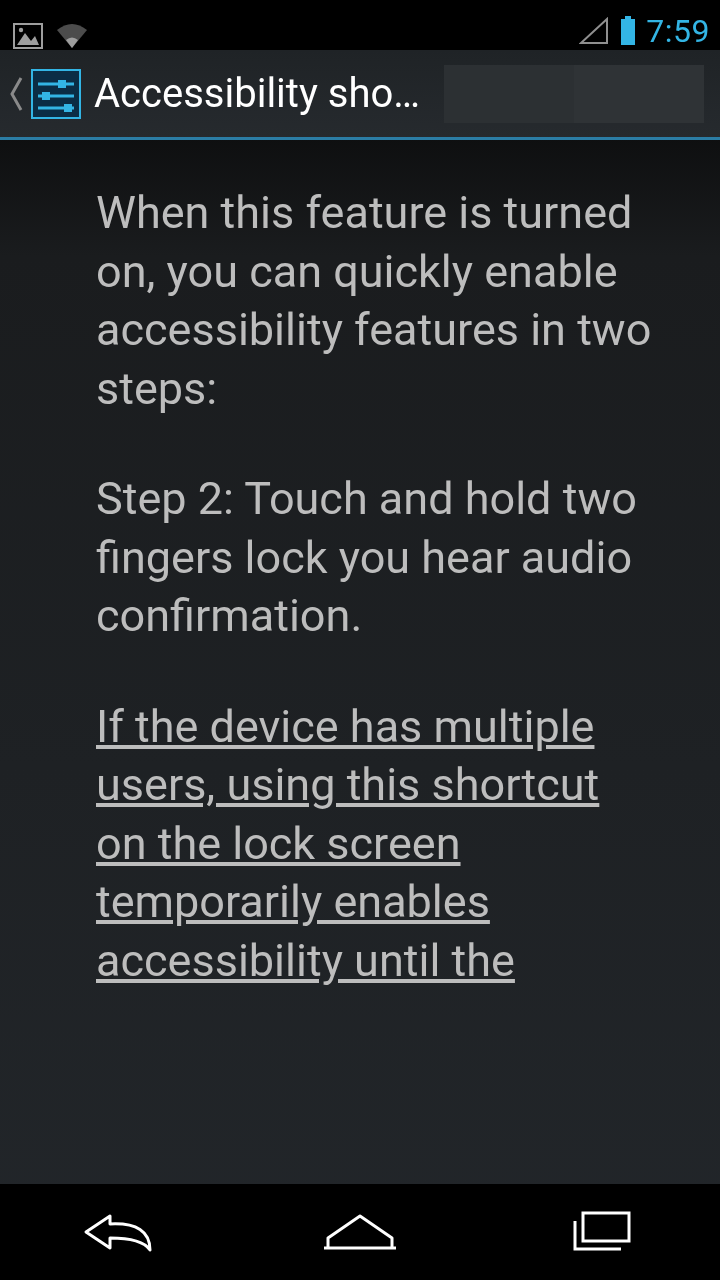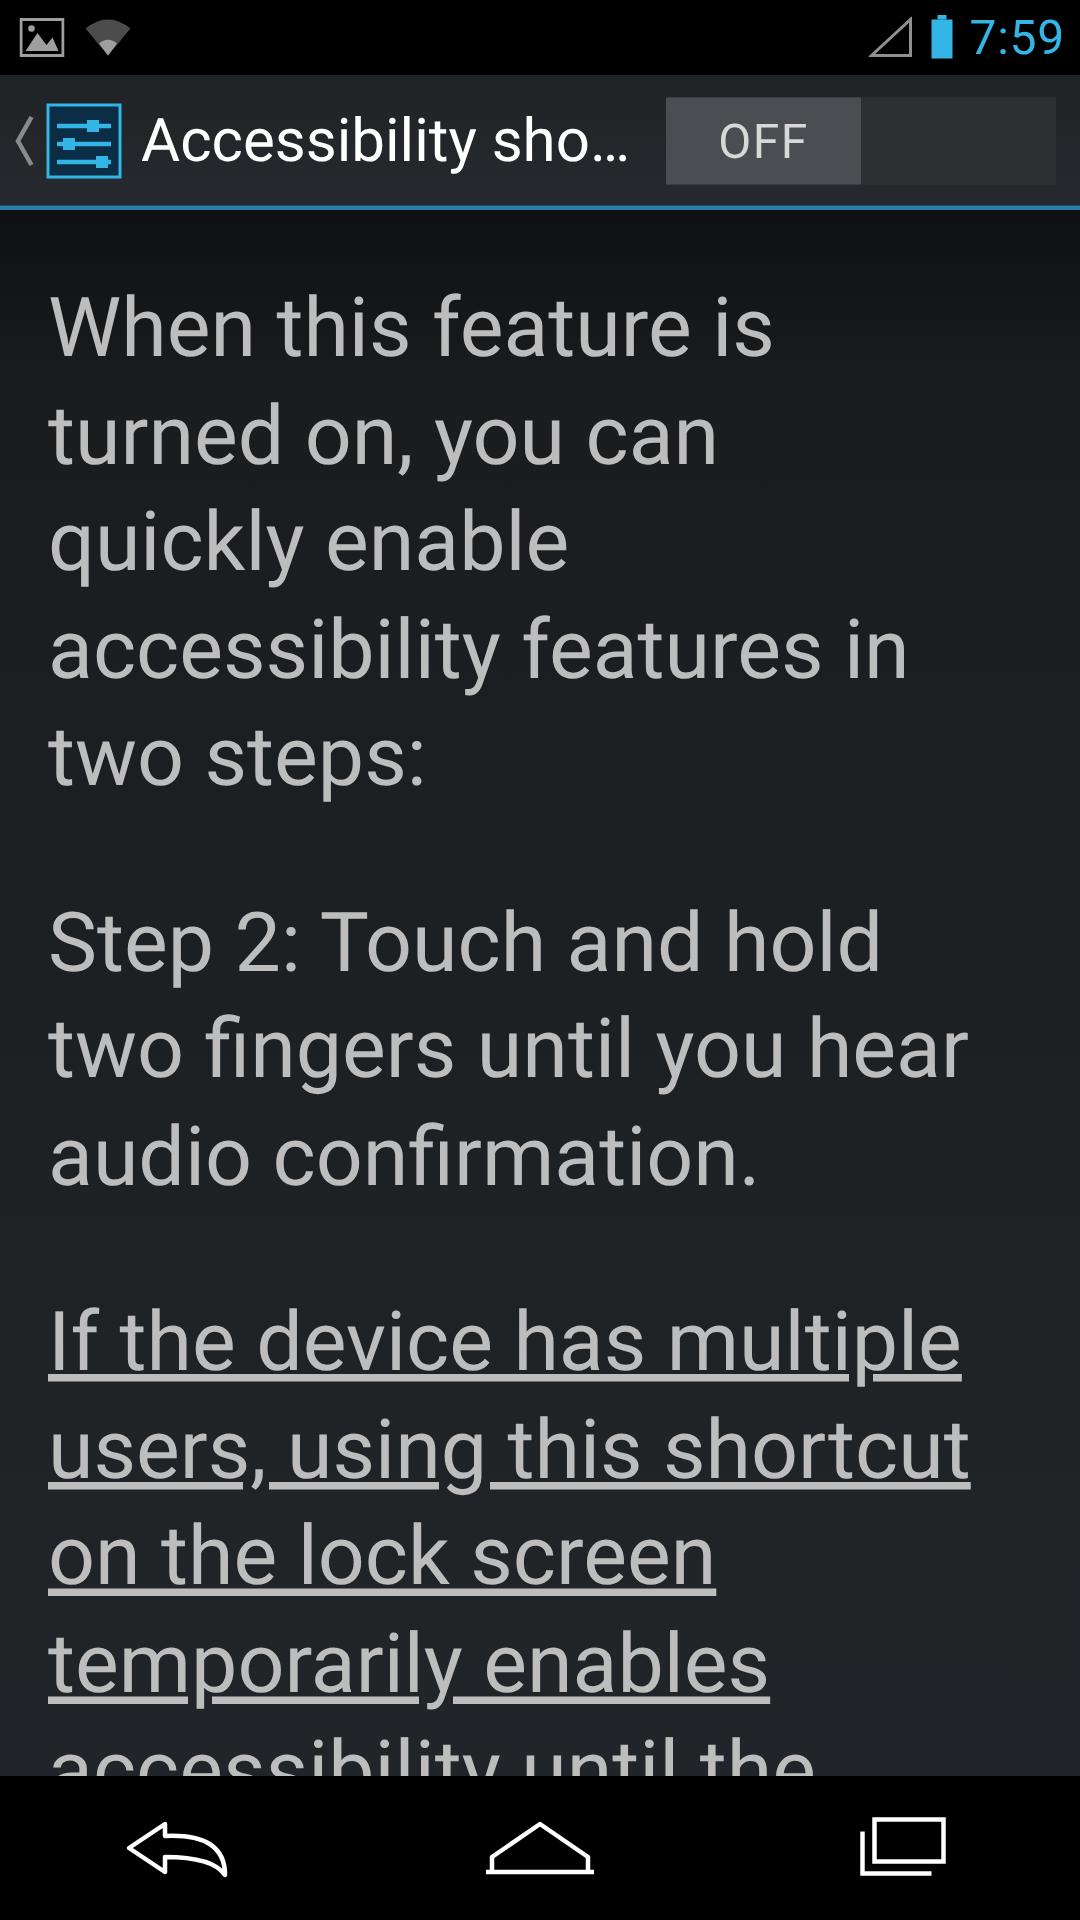--- a/index.html
+++ b/index.html
@@ -9,22 +9,22 @@
     color: #c8c8c8;
     display: flex;
     flex-direction: column;
   }
 
   
   .status-bar {
     height: 50px;
     background: #000000;
     display: flex;
-    align-items: center;
-    padding: 12px 10px;
+    align-items: flex-end;
+    padding: 0 10px;
     gap: 16px;
   }
   .status-left { display: flex; align-items: center; gap: 8px; }
   .status-right { margin-left: auto; display: flex; align-items: center; gap: 6px; }
   .status-icon { width: 36px; height: 28px; display: inline-flex; align-items: center; justify-content: center; }
   .status-time { color: #33b5e5; font-size: 32px; font-weight: 400; letter-spacing: 0.5px; margin-left: 2px; }
 
   
   .action-bar {
     height: 90px;
@@ -73,23 +73,23 @@
     letter-spacing: 1px;
   }
   .toggle-empty {
     width: 50%;
     background: #2c3033;
   }
 
   
   .content {
     flex: 1;
-    padding: 44px 60px 0 32px;
+    padding: 44px 60px 0 96px;
     overflow: hidden;
-    font-size: 55px;
+    font-size: 45px;
     line-height: 1.3;
     color: #bdbdbd;
     font-weight: 400;
   }
   .content p { margin-bottom: 52px; }
   .content p:last-child { margin-bottom: 0; text-decoration: underline; }
 
   
   .nav-bar {
     height: 96px;
@@ -150,28 +150,27 @@
       <line x1="10" y1="18" x2="46" y2="18" stroke="#33b5e5" stroke-width="3"></line>
       <rect x="30" y="14" width="8" height="8" fill="#33b5e5"></rect>
       <line x1="10" y1="30" x2="46" y2="30" stroke="#33b5e5" stroke-width="3"></line>
       <rect x="14" y="26" width="8" height="8" fill="#33b5e5"></rect>
       <line x1="10" y1="42" x2="46" y2="42" stroke="#33b5e5" stroke-width="3"></line>
       <rect x="36" y="38" width="8" height="8" fill="#33b5e5"></rect>
     </svg>
   </div>
   <div class="action-title">Accessibility shortc…</div>
   <div class="toggle">
-    <div class="toggle-thumb">OFF</div>
     <div class="toggle-empty"></div>
   </div>
 </div>
 
 <div class="content">
   <p>When this feature is turned on, you can quickly enable accessibility features in two steps:</p>
-  <p>Step 2: Touch and hold two fingers until you hear audio confirmation.</p>
+  <p>Step 2: Touch and hold two fingers lock you hear audio confirmation.</p>
   <p>If the device has multiple users, using this shortcut on the lock screen temporarily enables accessibility until the</p>
 </div>
 
 <div class="nav-bar">
   <div class="nav-btn">
     <svg width="80" height="48" viewBox="0 0 80 48">
       <path d="M30 8 L6 24 L30 40 L30 30 Q62 30 70 42 Q70 14 30 16 Z" fill="none" stroke="#ffffff" stroke-width="3" stroke-linejoin="round"></path>
     </svg>
   </div>
   <div class="nav-btn">

